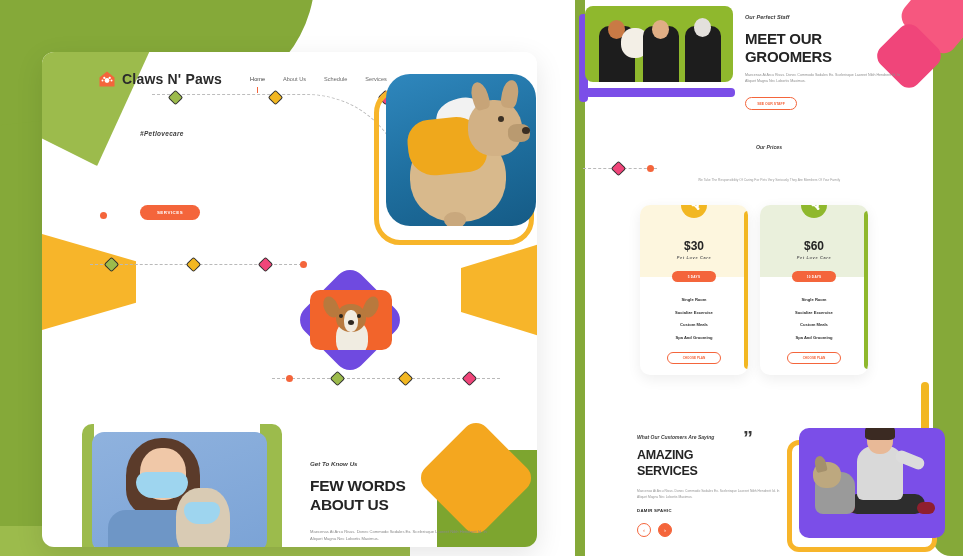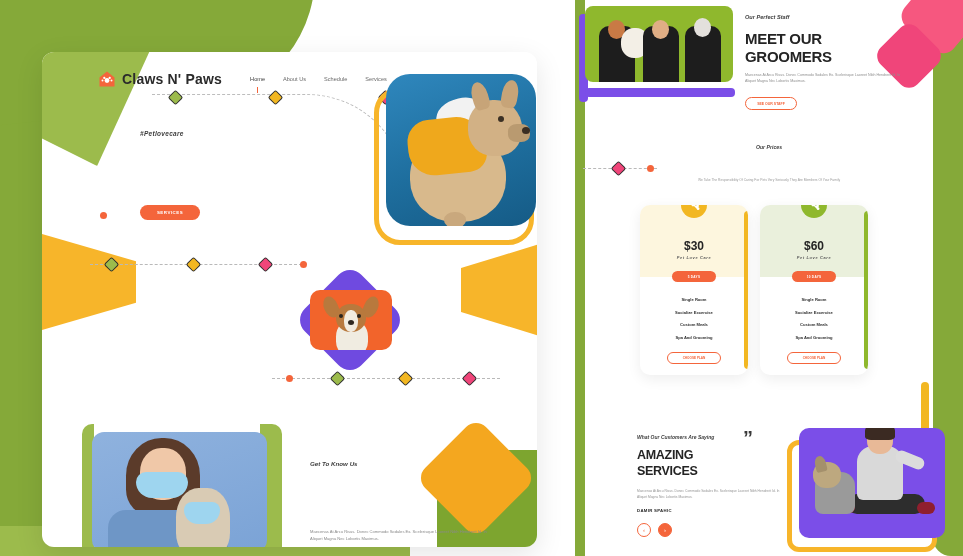--- a/index.html
+++ b/index.html
@@ -370,20 +370,24 @@
       <div class="about-img">
         <div class="ai-hair"></div>
         <div class="ai-face"></div>
         <div class="ai-jacket"></div>
         <div class="ai-mask"></div>
         <div class="ai-dog"></div>
         <div class="ai-dogmask"></div>
       </div>
 
       <div class="about-tag">Get To Know Us</div>
+      <div class="about-h2">
+        <span>FEW WORDS</span><br>
+        <span>ABOUT US</span>
+      </div>
       <div class="about-p">Maecenas At Arcu Risus. Donec Commodo Sodales Ex. Scelerisque Laoreet Nibh Hendrerit Id. In Aliquet Magna Nec Lobortis Maximus.</div>
 
     </div>
   </div>
 
   <div class="panel-right">
     <div class="rp-green-left"></div>
     <div class="rp-green-right"></div>
     <div class="rp-pink-1"></div>
     <div class="rp-pink-2"></div>

